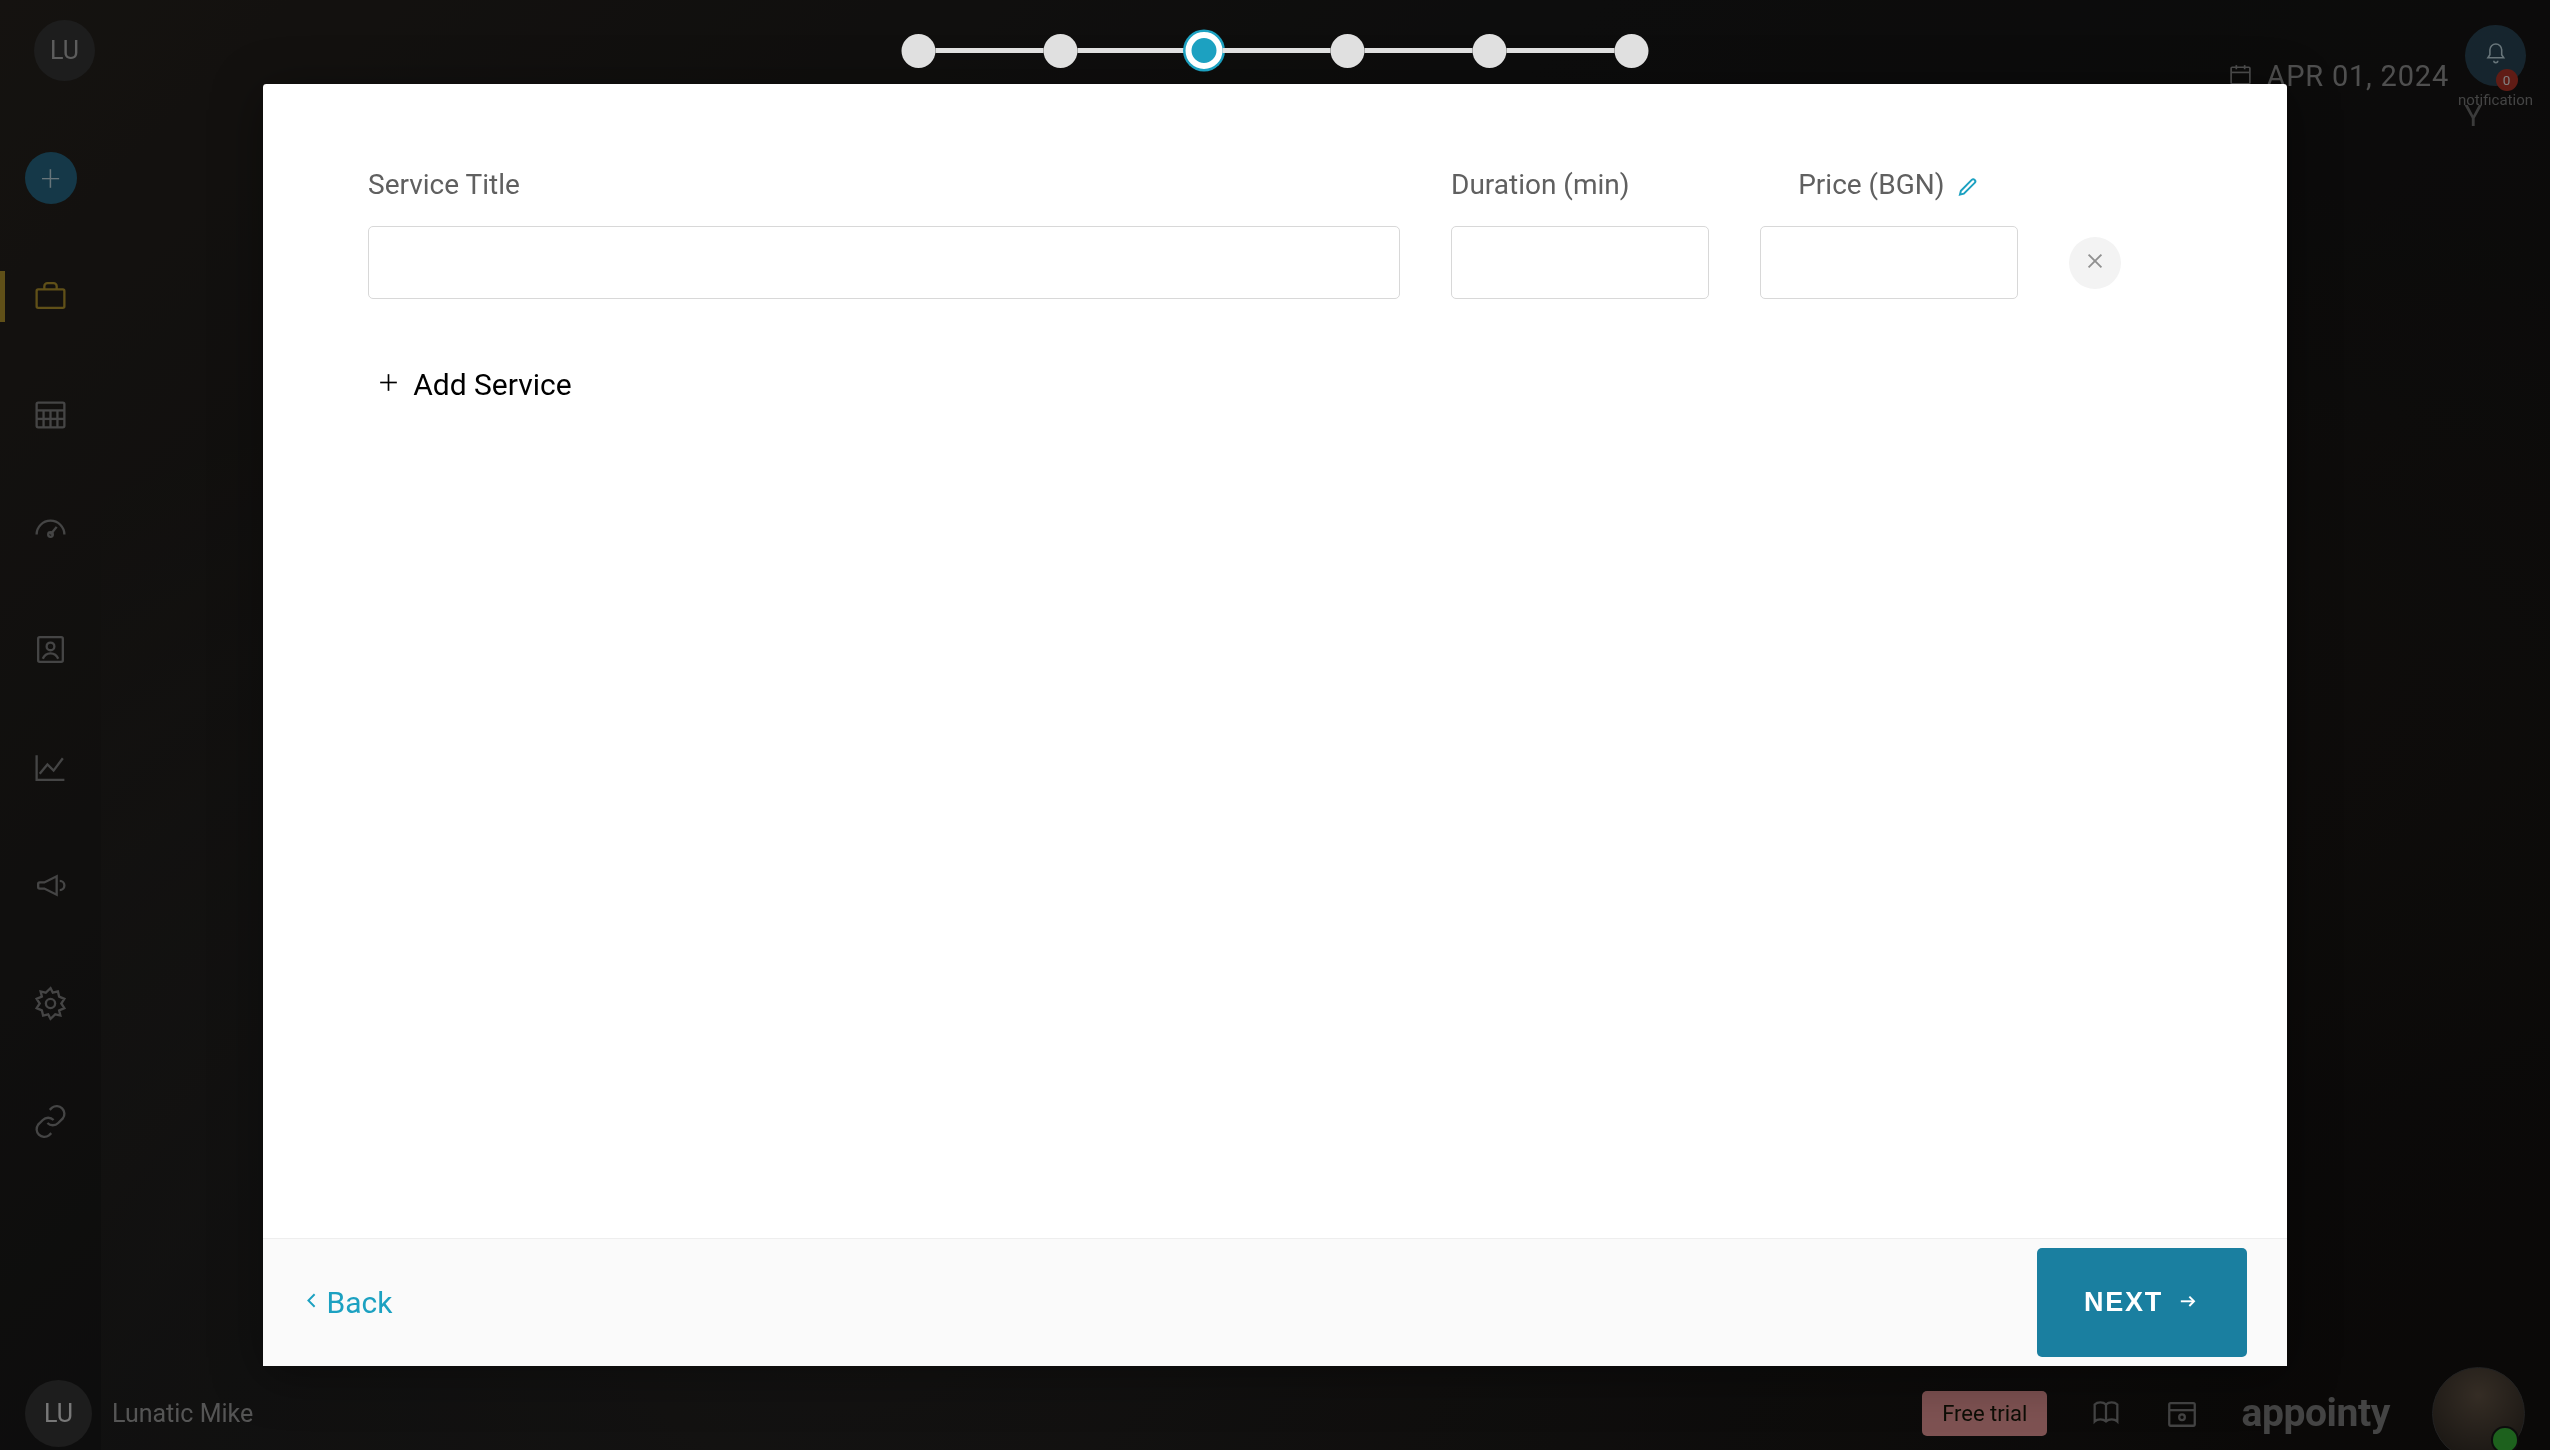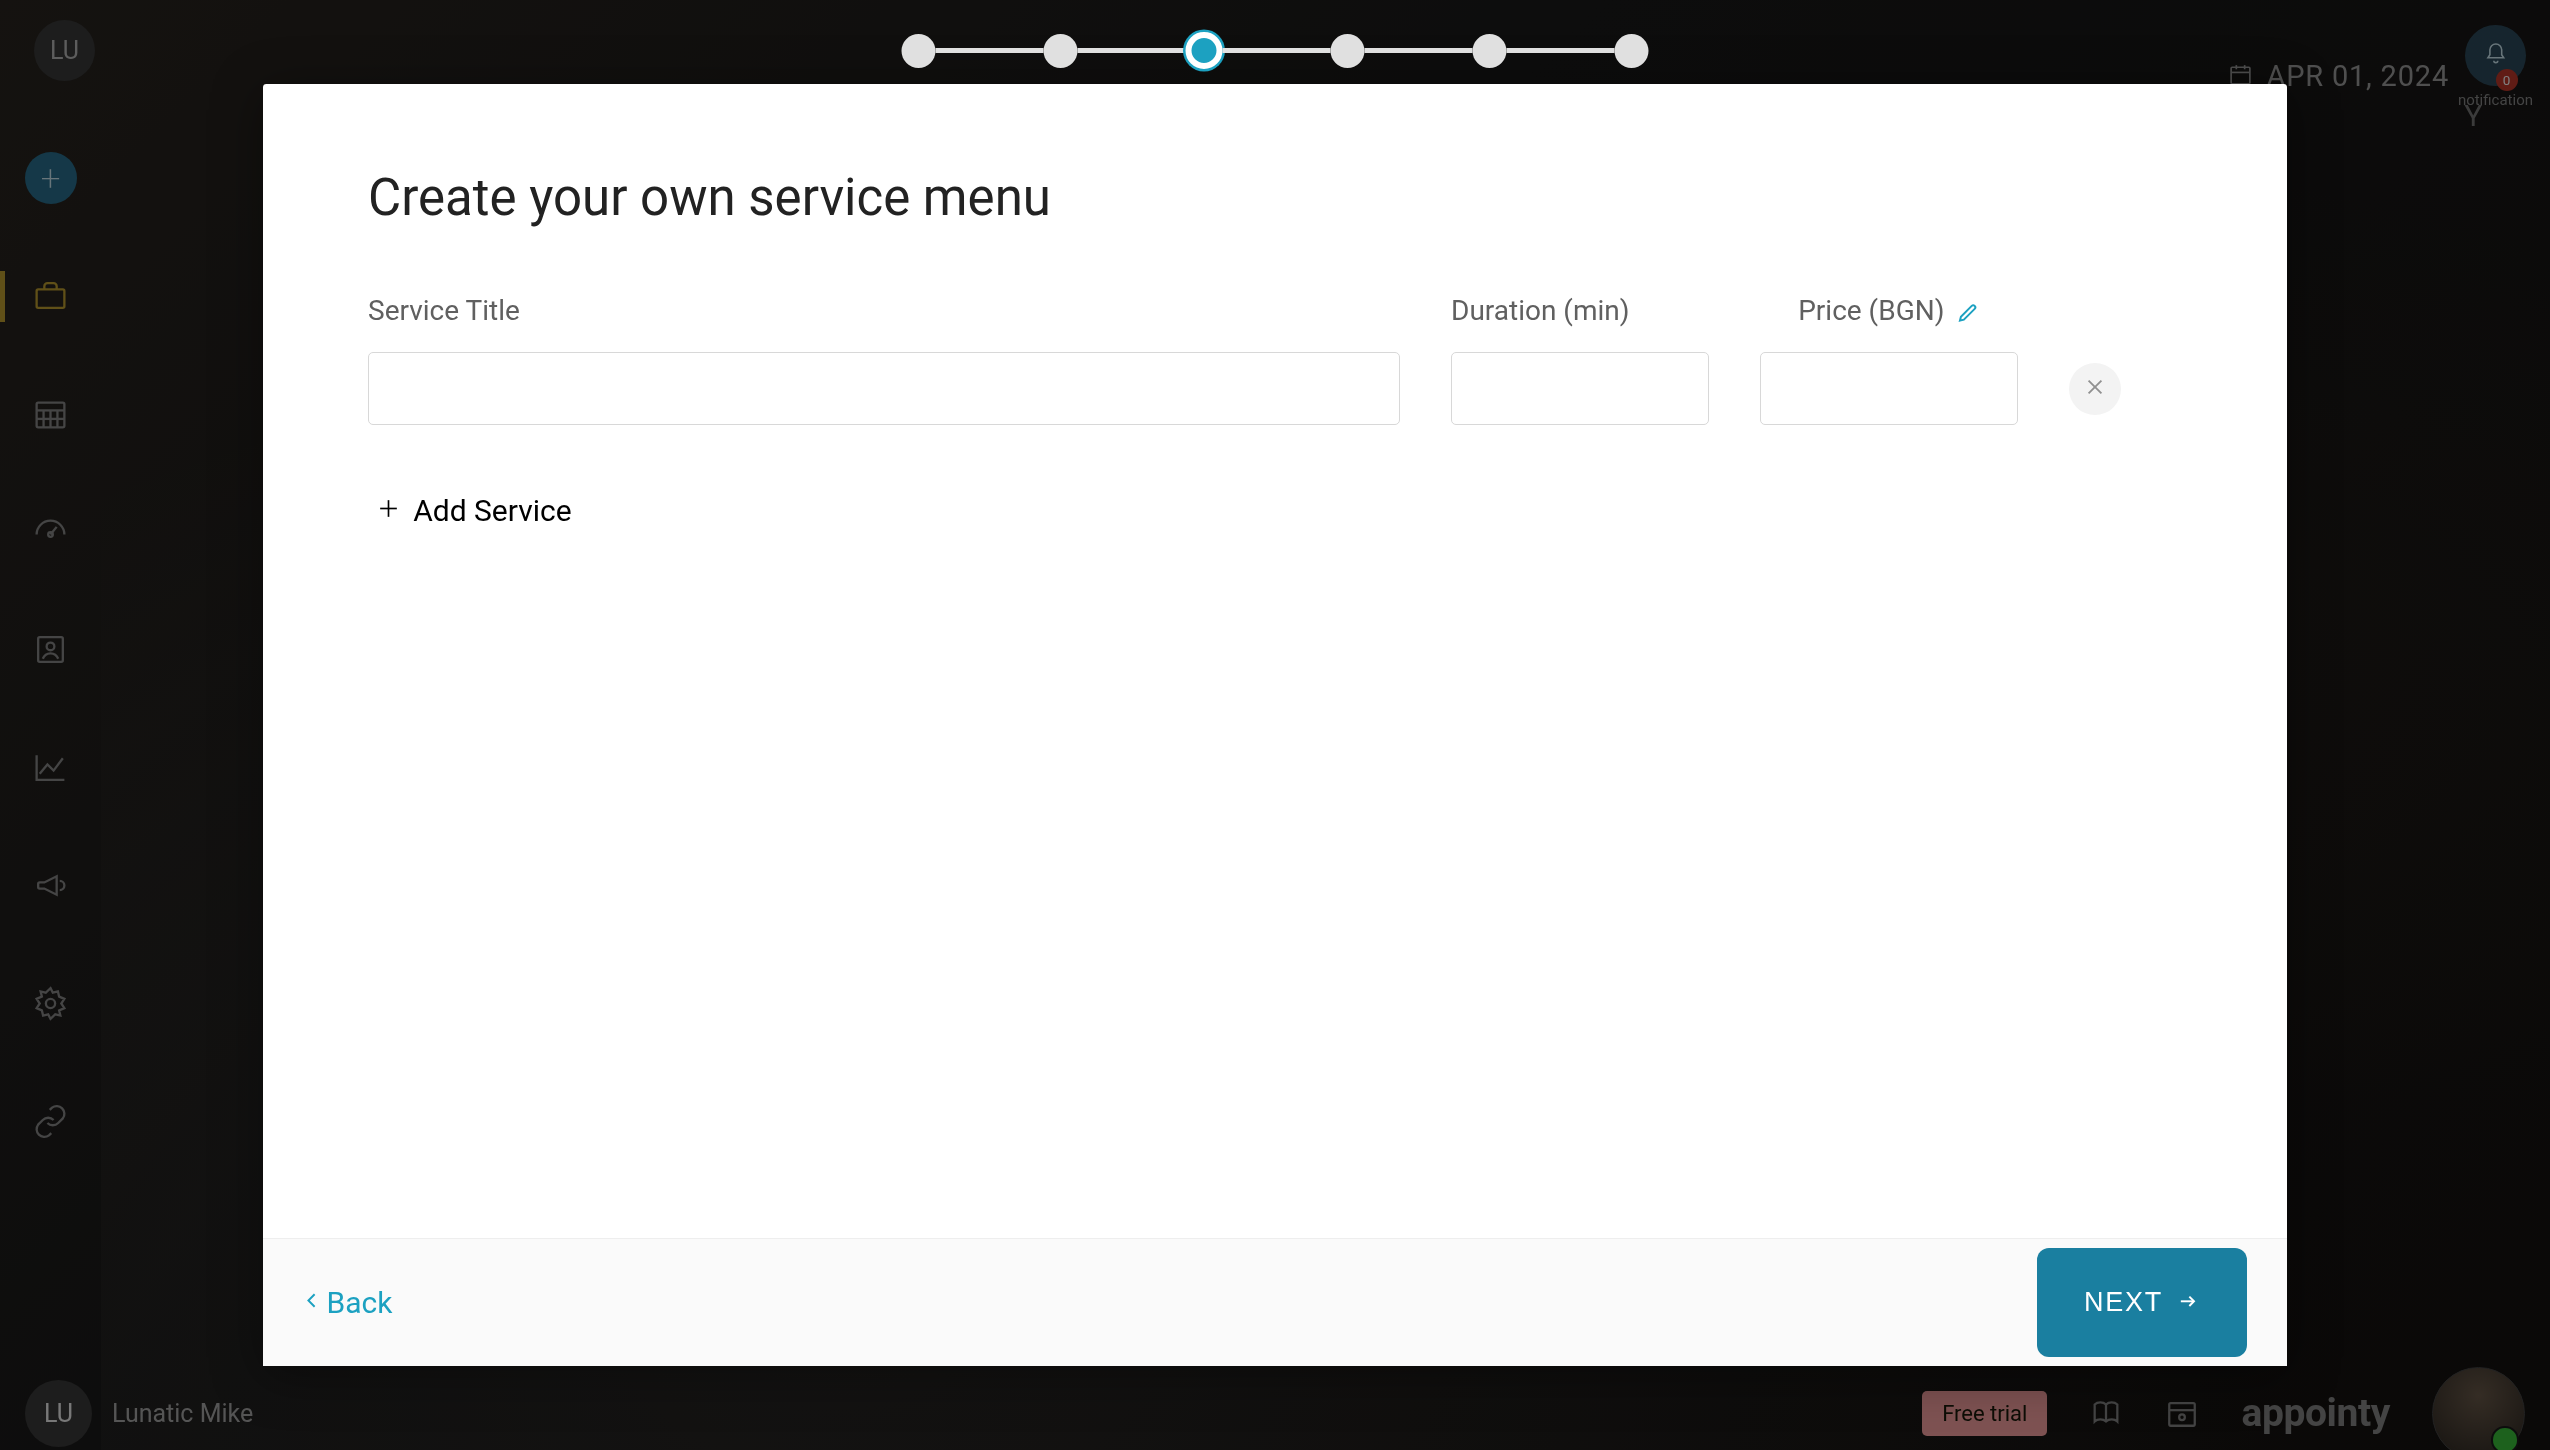--- a/index.html
+++ b/index.html
@@ -437,26 +437,27 @@
 
     .back-btn svg { width: 18.6px; height: 25px; }
 
     .next-btn {
       margin-left: auto;
       background: #1a7fa0;
       color: #fff;
       font-size: 27px;
       letter-spacing: 1.7px;
       padding: 39px 47px;
-      border-radius: 12px;
+      border-radius: 5px;
       display: inline-flex;
       align-items: center;
       gap: 13.5px;
       cursor: pointer;
       border: none;
+      font-weight: bold;
     }
 
     .next-btn svg { width: 23.6px; height: 18.6px; }
 
     .day-label {
       position: absolute;
       right: 67px;
       top: 98px;
       color: #777;
       font-size: 30px;
@@ -595,21 +596,20 @@
   <div class="step-line"></div>
   <div class="step-dot"></div>
   <div class="step-line"></div>
   <div class="step-dot"></div>
   <div class="step-line"></div>
   <div class="step-dot"></div>
 </div>
 
 <div class="modal">
   <div class="modal-body">
-    <h1 class="modal-title">Create your own service menu</h1>
 
     <div class="form-headers">
       <div class="hdr hdr-title">Service Title</div>
       <div class="hdr hdr-dur">Duration (min)</div>
       <div class="hdr hdr-price">
         <span>Price (BGN)</span>
         <span class="edit-pencil">
           <span>
             <svg viewBox="0 0 24 24" fill="none" stroke="currentColor" stroke-width="2">
               <path d="M4 20l4-1 11-11a2 2 0 0 0-3-3L5 16l-1 4z"></path>

